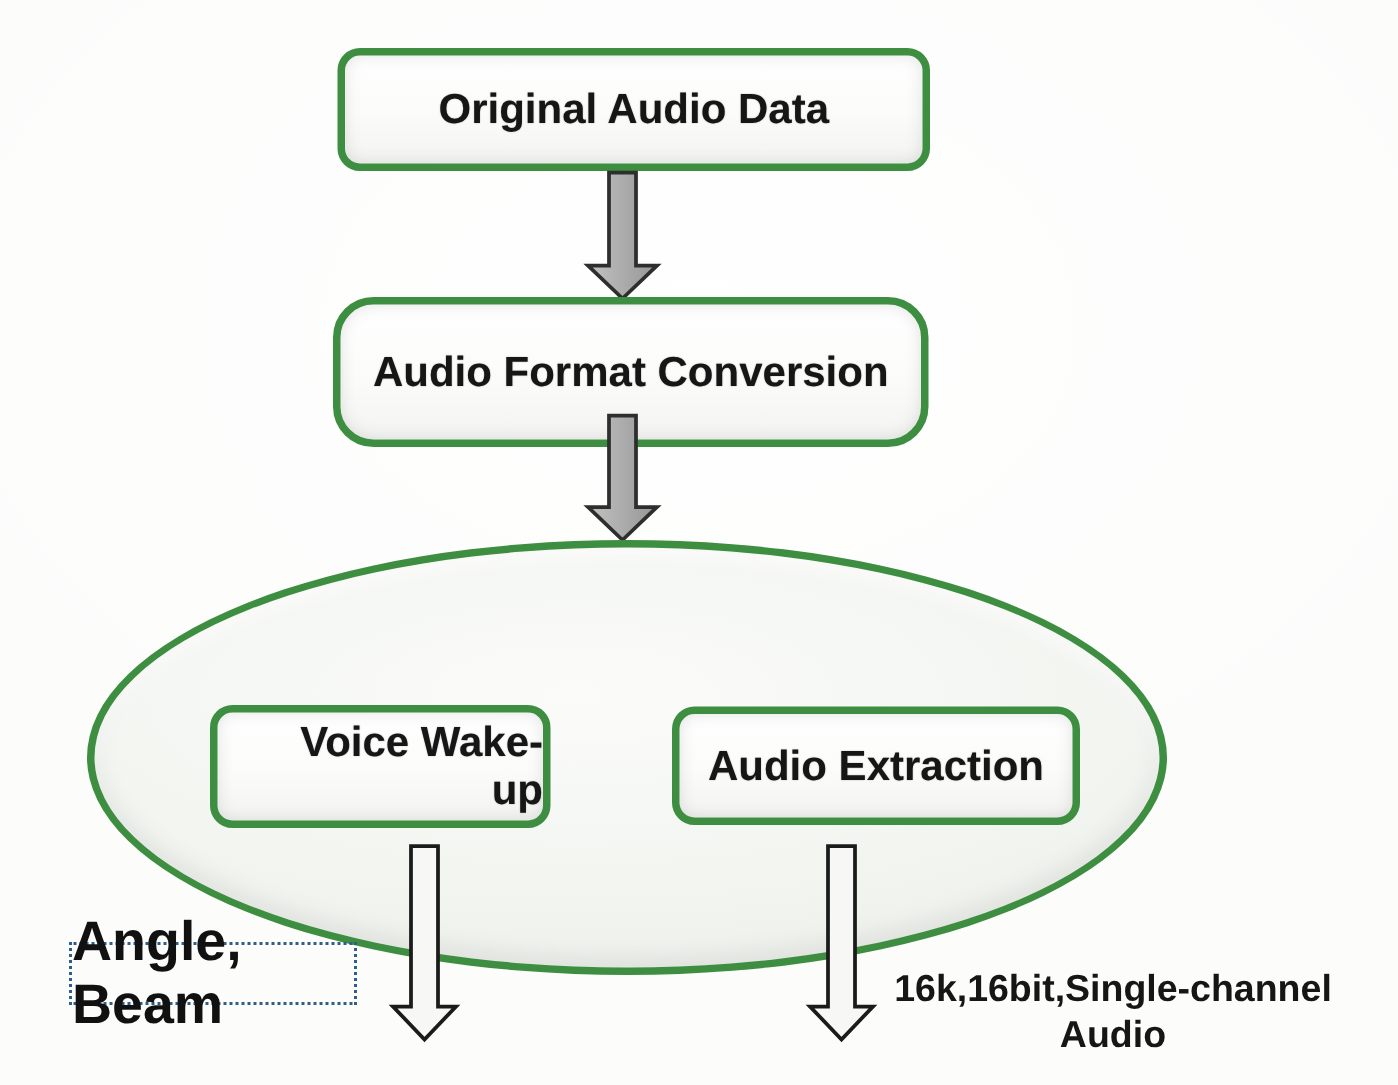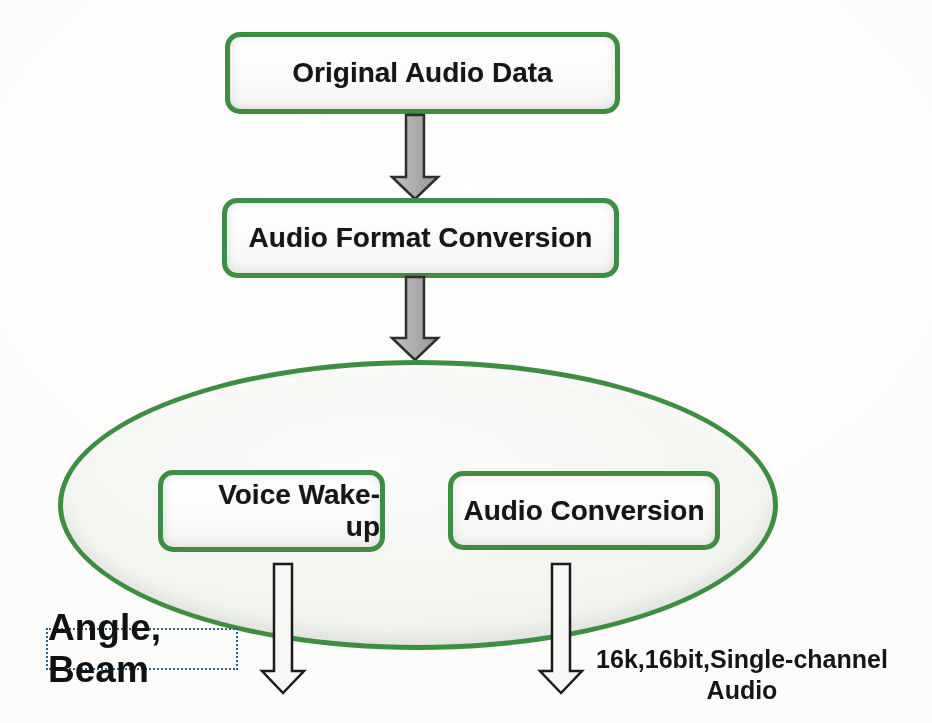--- a/index.html
+++ b/index.html
@@ -28,22 +28,22 @@
     box-shadow: inset 0 0 10px rgba(90,100,90,0.18);
     display: flex;
     align-items: center;
     justify-content: center;
     color: #161616;
     font-weight: bold;
     text-align: right;
   }
   .flow-box .label { text-shadow: 0 0 1px rgba(0,0,0,0.35); }
   #box-original   { left: 225px; top: 32px;  width: 395px; height: 82px; font-size: 28px; }
-  #box-conversion { left: 222px; top: 198px; width: 397px; height: 80px; font-size: 28px; }
-  #box-voice      { left: 158px; top: 470px; width: 227px; height: 82px; font-size: 28px; padding-left: 32px; }
+  #box-conversion { left: 222px; top: 198px; width: 397px; height: 100px; font-size: 28px; border-radius: 27px; }
+  #box-voice      { left: 140px; top: 470px; width: 227px; height: 82px; font-size: 28px; padding-left: 32px; }
   #box-extract    { left: 448px; top: 471px; width: 272px; height: 79px; font-size: 28px; }
 
   .arrow-svg { position: absolute; overflow: visible; }
   #arrow-top    { left: 389px; top: 113px; }
   #arrow-mid    { left: 389px; top: 275px; }
   #arrow-voice  { left: 258px; top: 562px; }
   #arrow-extract{ left: 536px; top: 562px; }
 
   .gray-arrow polygon  { stroke: #2e2e2e; stroke-width: 2.5; stroke-linejoin: miter; }
   .white-arrow polygon { stroke: #1b1b1b; stroke-width: 2.5; stroke-linejoin: miter; }
@@ -126,21 +126,21 @@
   </svg>
 
   <div id="engine-ellipse"></div>
 
 
   <div class="flow-box" id="box-voice">
     <span class="label">Voice Wake-up</span>
   </div>
 
   <div class="flow-box" id="box-extract">
-    <span class="label">Audio Conversion</span>
+    <span class="label">Audio Extraction</span>
   </div>
 
   <svg class="arrow-svg white-arrow" id="arrow-voice" width="50" height="134" viewBox="0 0 50 134">
     <polygon points="16,2 34,2 34,109 46,109 25,131 4,109 16,109" fill="#f7f8f5"></polygon>
   </svg>
 
   <svg class="arrow-svg white-arrow" id="arrow-extract" width="50" height="134" viewBox="0 0 50 134">
     <polygon points="16,2 34,2 34,109 46,109 25,131 4,109 16,109" fill="#f7f8f5"></polygon>
   </svg>
 

